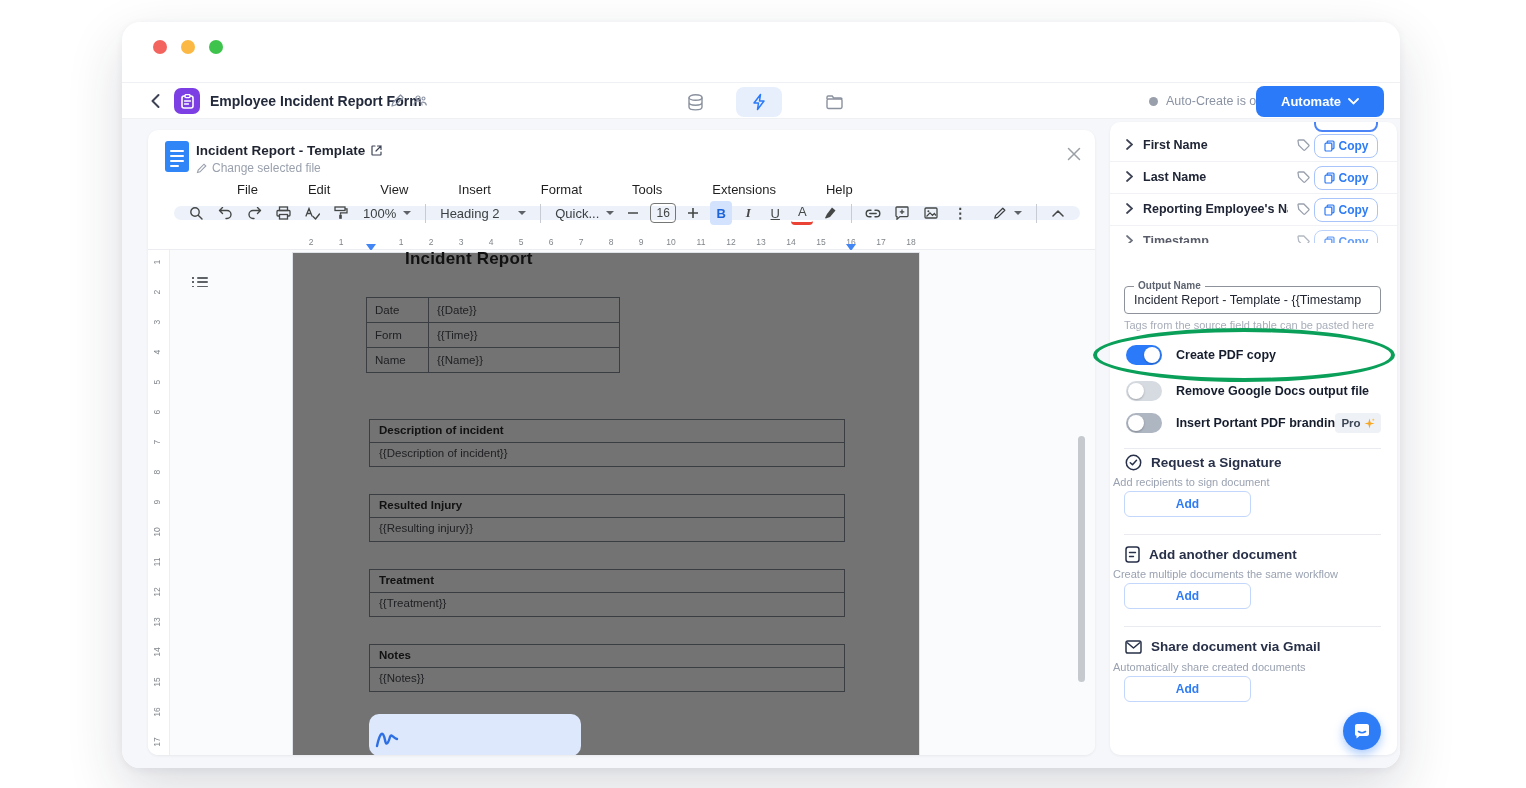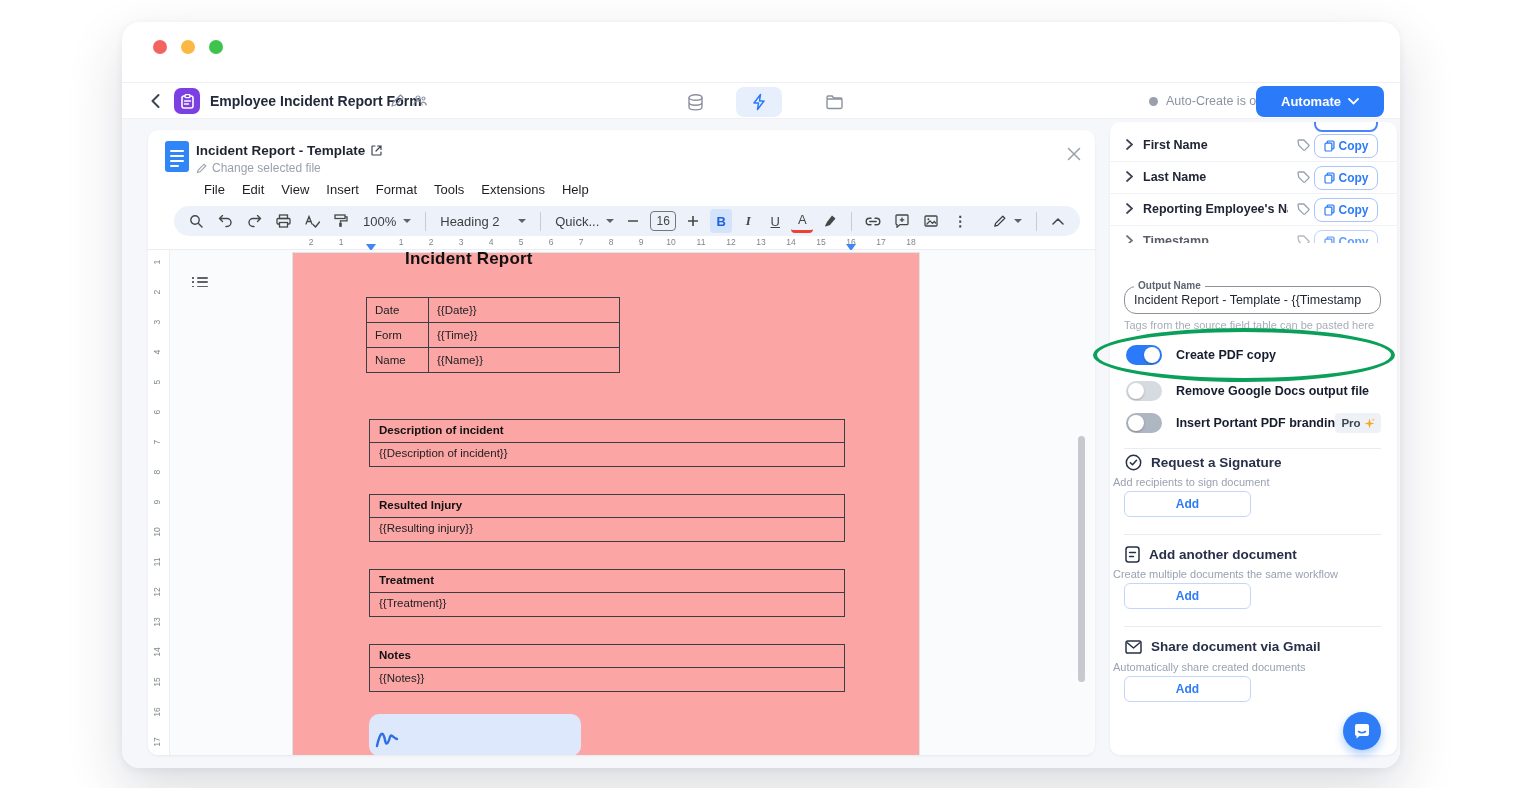--- a/index.html
+++ b/index.html
@@ -40,22 +40,22 @@
   .docs-card { position:absolute; left:148px; top:130px; width:947px; height:625px; background:#fff; border-radius:10px;
                box-shadow:0 1px 3px rgba(30,38,60,.07); overflow:hidden; }
   .gd-file-icon { position:absolute; left:17px; top:11px; width:24px; height:31px; background:#3086f6; border-radius:3px; }
   .gd-file-icon i { position:absolute; left:5px; width:14px; height:2px; background:#fff; border-radius:1px; }
   .gd-title { position:absolute; left:48px; top:13px; font-size:13.5px; font-weight:bold; color:#1f2430;
               display:flex; gap:6px; align-items:center; cursor:pointer; }
   .gd-change { position:absolute; left:48px; top:31px; font-size:12px; color:#9aa1ad; display:flex; gap:5px;
                align-items:center; cursor:pointer; }
   .gd-close { position:absolute; left:918px; top:16px; width:20px; height:20px; color:#9aa0a6; cursor:pointer; }
   .gd-menu { position:absolute; left:56px; top:52px; display:flex; gap:17px; font-size:13px; color:#1f1f1f; }
-  .gd-menu span { cursor:pointer; }
-  .gd-toolbar { position:absolute; left:26px; top:76px; width:906px; height:30px; background:#edf2fa; border-radius:15px;
+  .gd-menu span { cursor:pointer;margin-left:33px; }
+  .gd-toolbar { position:absolute; left:26px; top:76px; width:906px; height:14px; background:#edf2fa; border-radius:15px;
                 display:flex; align-items:center; padding:0 10px; gap:5px; color:#444746; }
   .tbtn { width:24px; height:24px; border-radius:4px; display:flex; align-items:center; justify-content:center;
           cursor:pointer; flex:none; }
   .tbtn.txt { font-size:13px; font-weight:bold; width:22px; }
   .tbtn.active { background:#d3e3fd; color:#1b63d8; }
   .tsep { width:1px; height:19px; background:#c7cbd4; margin:0 4px; flex:none; }
   .tsel { display:flex; align-items:center; gap:7px; font-size:13px; color:#3c4043; padding:0 5px; cursor:pointer; flex:none; }
   .caret { width:0; height:0; border-left:4px solid transparent; border-right:4px solid transparent;
            border-top:4px solid #5f6368; }
   .sizebox { width:26px; height:20px; border:1px solid #747775; border-radius:4px; font-size:12px; display:flex;
@@ -74,21 +74,21 @@
   .v-ruler { position:absolute; left:0; top:0; width:22px; height:505px; border-right:1px solid #eceef1; background:#fff; }
   .v-ruler-nums { position:absolute; left:0; top:-3px; display:flex; flex-direction:column; }
   .v-ruler-nums span { height:30px; width:18px; font-size:8.5px; color:#80868b; transform:rotate(-90deg);
                        display:flex; align-items:center; justify-content:center; }
   .outline-ic { position:absolute; left:44px; top:27px; width:16px; height:13px; cursor:pointer; }
   .outline-ic i { display:block; height:1.7px; background:#5f6368; margin-bottom:2.6px; border-radius:1px; position:relative; }
   .outline-ic i::before { content:""; position:absolute; left:-5px; top:0; width:2px; height:1.7px; background:#5f6368; }
   .outline-ic i { margin-left:5px; width:11px; }
 
   
-  .page { position:absolute; left:144px; top:2px; width:628px; height:503px; background:#fca5a5;
+  .page { position:absolute; left:144px; top:2px; width:628px; height:503px; background:#737373;
           border:1px solid #e0e3e8; border-bottom:none; }
   .doc-h1 { position:absolute; left:112px; top:-4px; font-size:17px; font-weight:bold; color:#111; letter-spacing:.2px; }
   .meta-table { position:absolute; left:73px; top:44px; width:254px; border-collapse:collapse; }
   .meta-table td { border:1.4px solid #3a3d42; font-size:11.5px; color:#202124; padding:5px 8px; height:25px; }
   .meta-table td.k { width:62px; }
   .sec { position:absolute; left:76px; width:476px; }
   .sec .st { border:1.4px solid #3a3d42; font-size:11.5px; font-weight:bold; color:#111; padding:4px 9px; height:24px; }
   .sec .sv { border:1.4px solid #3a3d42; border-top:none; font-size:11.5px; color:#202124; padding:4px 9px; height:24px; }
   .sig-box { position:absolute; left:76px; top:461px; width:212px; height:42px; background:#dde8fc; border-radius:10px; }
   .doc-scrollbar { position:absolute; left:930px; top:186px; width:7px; height:246px; background:#c6c9ce; border-radius:4px; cursor:pointer; }
@@ -109,21 +109,21 @@
   .partial-row { position:absolute; left:0; top:104px; width:287px; height:17px; overflow:hidden; opacity:.75; }
   .ai-row { position:absolute; left:0; top:121px; width:287px; height:26px; background:#fff; border-top:1px solid #e9ebef; }
   .ai-link { position:absolute; left:14px; top:5px; display:flex; align-items:center; gap:6px; color:#2e7cf6;
              font-size:12.5px; font-weight:bold; cursor:pointer; }
   .pai-badge { position:absolute; left:183px; top:3px; width:88px; height:20px; background:#eae6fb; border-radius:4px;
                display:flex; align-items:center; justify-content:center; gap:4px; color:#4f46ba; font-size:12px;
                font-weight:bold; cursor:pointer; }
   .pai-badge .ai { font-family:"Liberation Mono", monospace; }
 
   .out-group { position:absolute; left:14px; top:164px; width:257px; height:28px; border:1.5px solid #8e939b;
-               border-radius:12px; }
+               border-radius:4px; }
   .out-label { position:absolute; left:9px; top:-7px; background:#fff; padding:0 4px; font-size:10px; font-weight:bold;
                color:#5d646f; }
   .out-value { position:absolute; left:9px; top:6px; width:244px; font-size:12.5px; color:#1f2430; white-space:nowrap;
                overflow:hidden; }
   .out-helper { position:absolute; left:14px; top:197px; font-size:11px; color:#a7adb9; }
 
   .toggle-row { position:absolute; left:16px; width:255px; height:22px; display:flex; align-items:center; gap:14px; }
   .tg { width:36px; height:20px; border-radius:10px; position:relative; flex:none; cursor:pointer; }
   .tg .knob { position:absolute; top:2px; width:16px; height:16px; border-radius:50%; background:#fff;
               box-shadow:0 1px 2px rgba(0,0,0,.25); }

